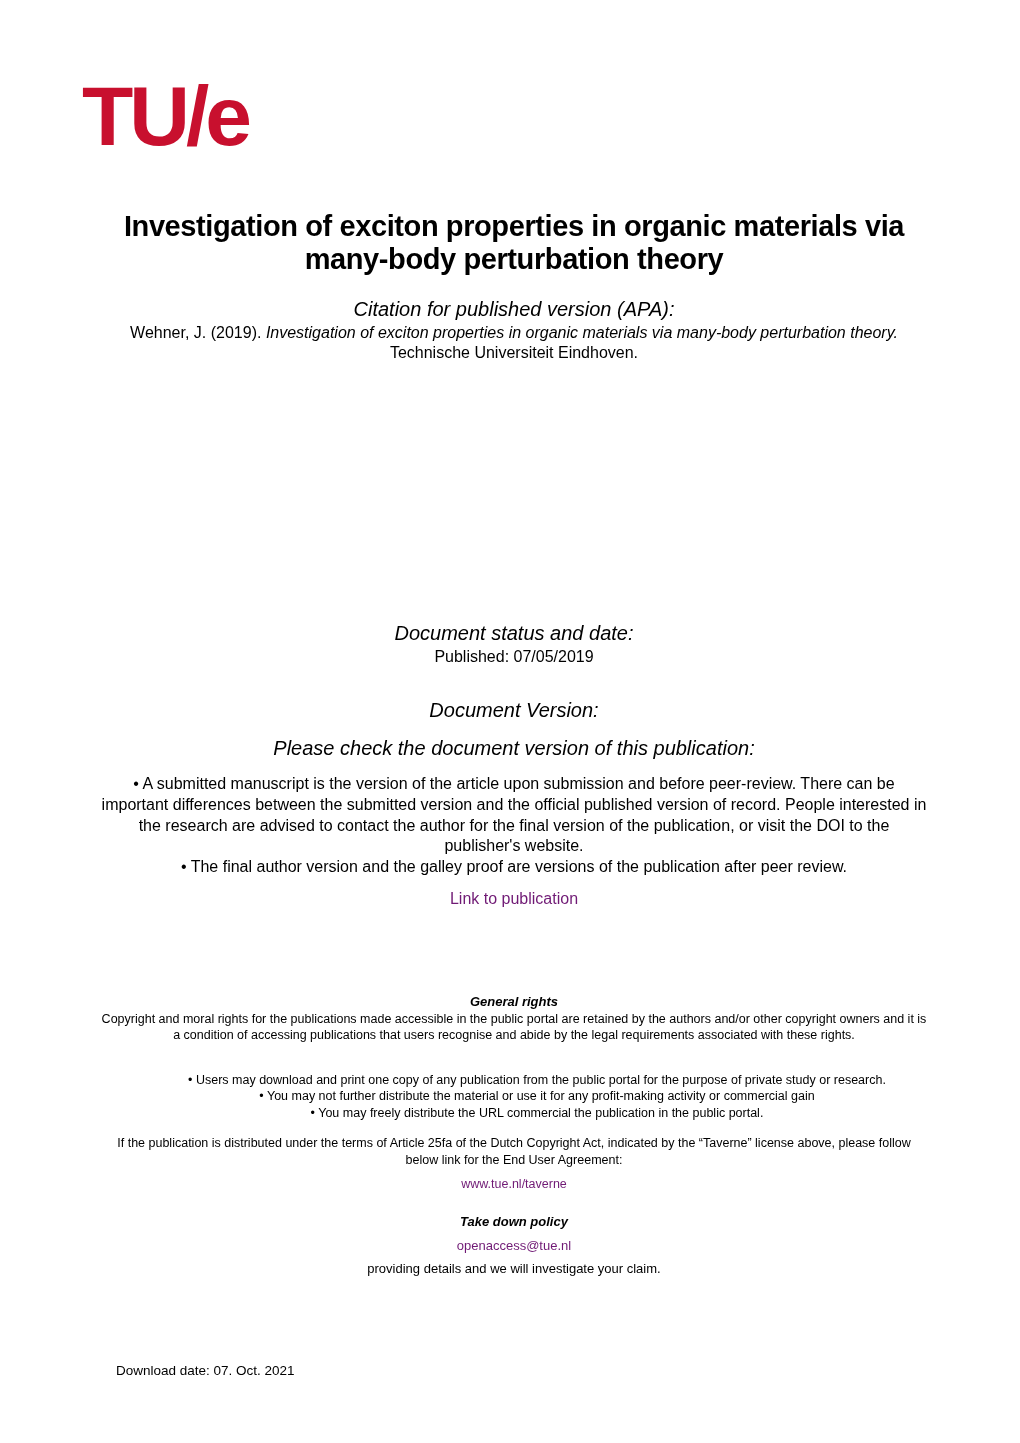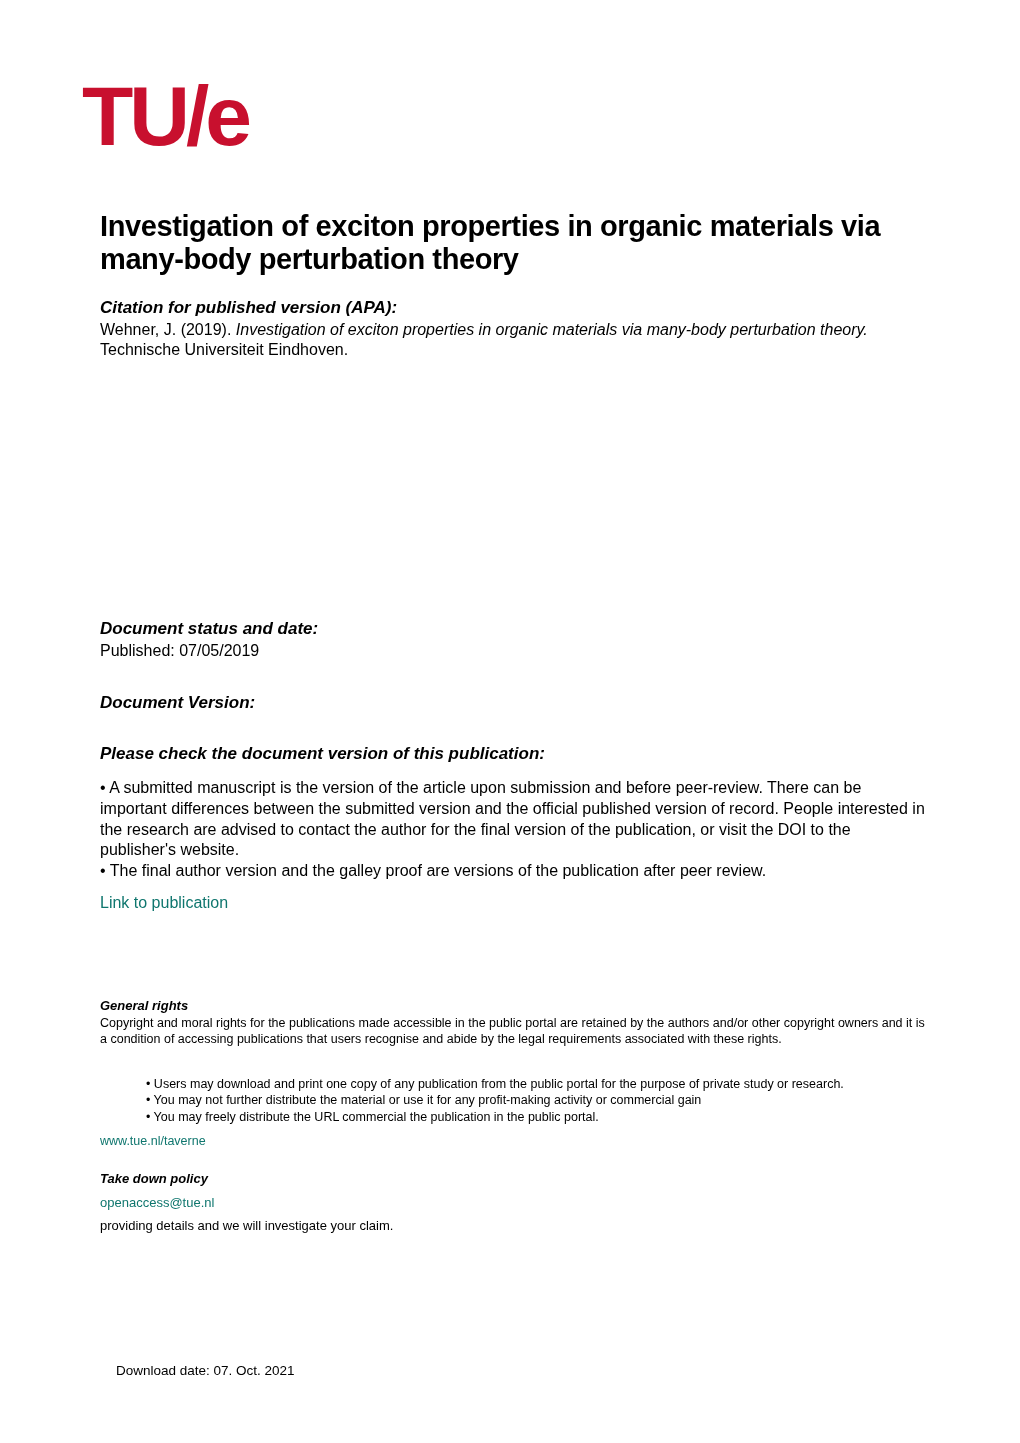--- a/index.html
+++ b/index.html
@@ -6,20 +6,21 @@
   html, body { background: #ffffff; }
   body { font-family: "Liberation Sans", sans-serif; color: #000000; }
 
   .page {
     position: relative;
     width: 1020px;
     height: 1443px;
     margin: 0 auto;
     background: #ffffff;
     overflow: hidden;
+    text-align: center;
   }
 
   
   .logo-row {
     position: absolute;
     top: 74px;
     left: 82px;
     display: flex;
     align-items: center;
     gap: 22px;
@@ -48,43 +49,43 @@
   }
 
   .doc-title {
     font-size: 29px;
     font-weight: bold;
     line-height: 1.13;
     letter-spacing: -0.4px;
   }
 
   .section-heading {
-    font-size: 17px;
-    font-weight: bold;
+    font-size: 20px;
+    font-weight: normal;
     font-style: italic;
     margin-bottom: 2px;
   }
 
   .body-text {
     font-size: 16px;
     line-height: 1.3;
   }
 
   .italic { font-style: italic; }
 
   a.link, .link {
-    color: #0f766e;
+    color: #701a75;
     text-decoration: none;
     cursor: pointer;
   }
 
   .sec-citation { margin-top: 22px; }
   .sec-status   { margin-top: 258px; }
   .sec-version  { margin-top: 31px; }
-  .sec-check    { margin-top: 31px; }
+  .sec-check    { margin-top: 15px; }
   .check-bullets { margin-top: 14px; }
   .check-bullets p { margin: 0; }
   .link-to-pub { display: inline-block; margin-top: 12px; font-size: 16px; }
 
   
   .sec-rights { margin-top: 86px; }
   .small-heading {
     font-size: 13px;
     font-weight: bold;
     font-style: italic;
@@ -156,20 +157,21 @@
     </div>
 
     <div class="sec-rights">
       <div class="small-heading">General rights</div>
       <p class="small-text">Copyright and moral rights for the publications made accessible in the public portal are retained by the authors and/or other copyright owners and it is a condition of accessing publications that users recognise and abide by the legal requirements associated with these rights.</p>
       <div class="rights-bullets small-text">
         <p>• Users may download and print one copy of any publication from the public portal for the purpose of private study or research.</p>
         <p>• You may not further distribute the material or use it for any profit-making activity or commercial gain</p>
         <p>• You may freely distribute the URL commercial the publication in the public portal.</p>
       </div>
+      <p class="small-text taverne-para">If the publication is distributed under the terms of Article 25fa of the Dutch Copyright Act, indicated by the “Taverne” license above, please follow below link for the End User Agreement:</p>
       <a class="link taverne-link">www.tue.nl/taverne</a>
     </div>
 
     <div class="sec-takedown">
       <div class="small-heading">Take down policy</div>
       <a class="link takedown-email">openaccess@tue.nl</a>
       <p class="takedown-line2">providing details and we will investigate your claim.</p>
     </div>
 
   </div>

